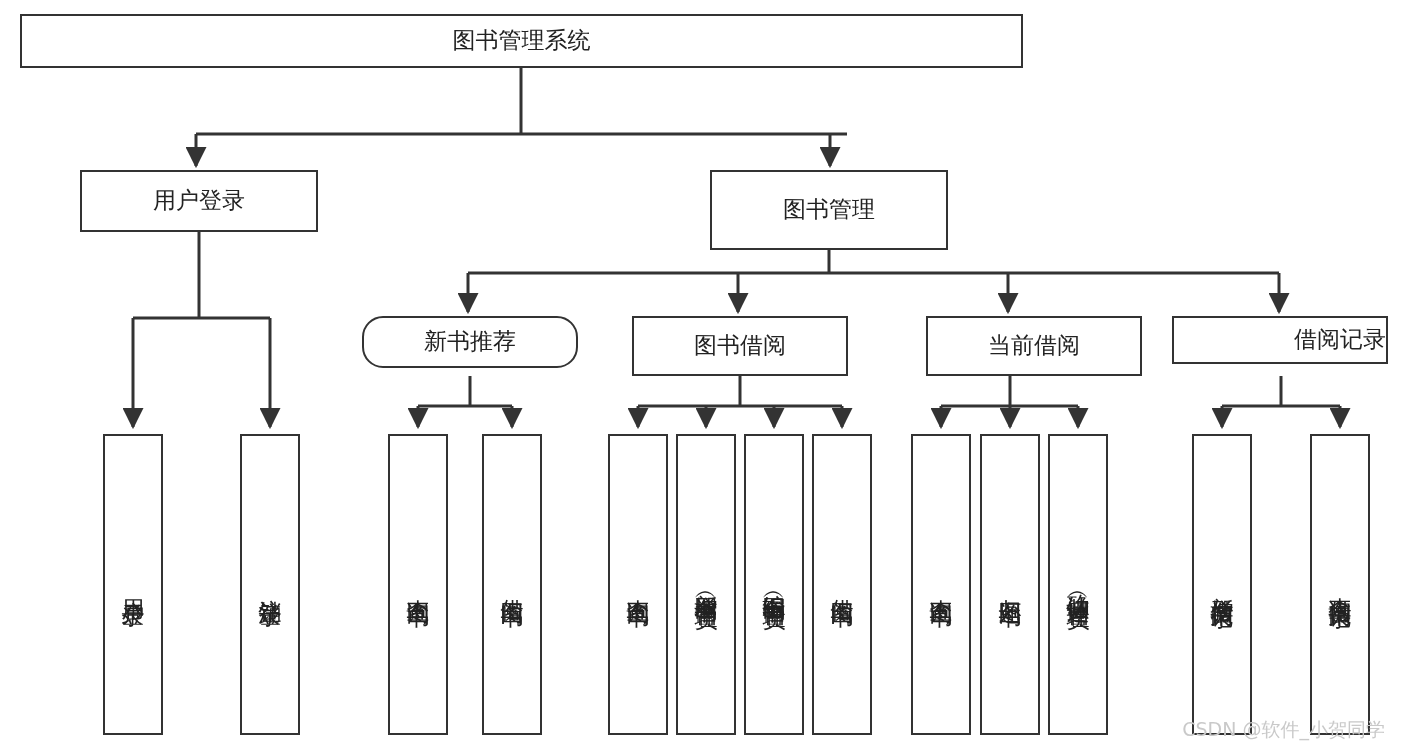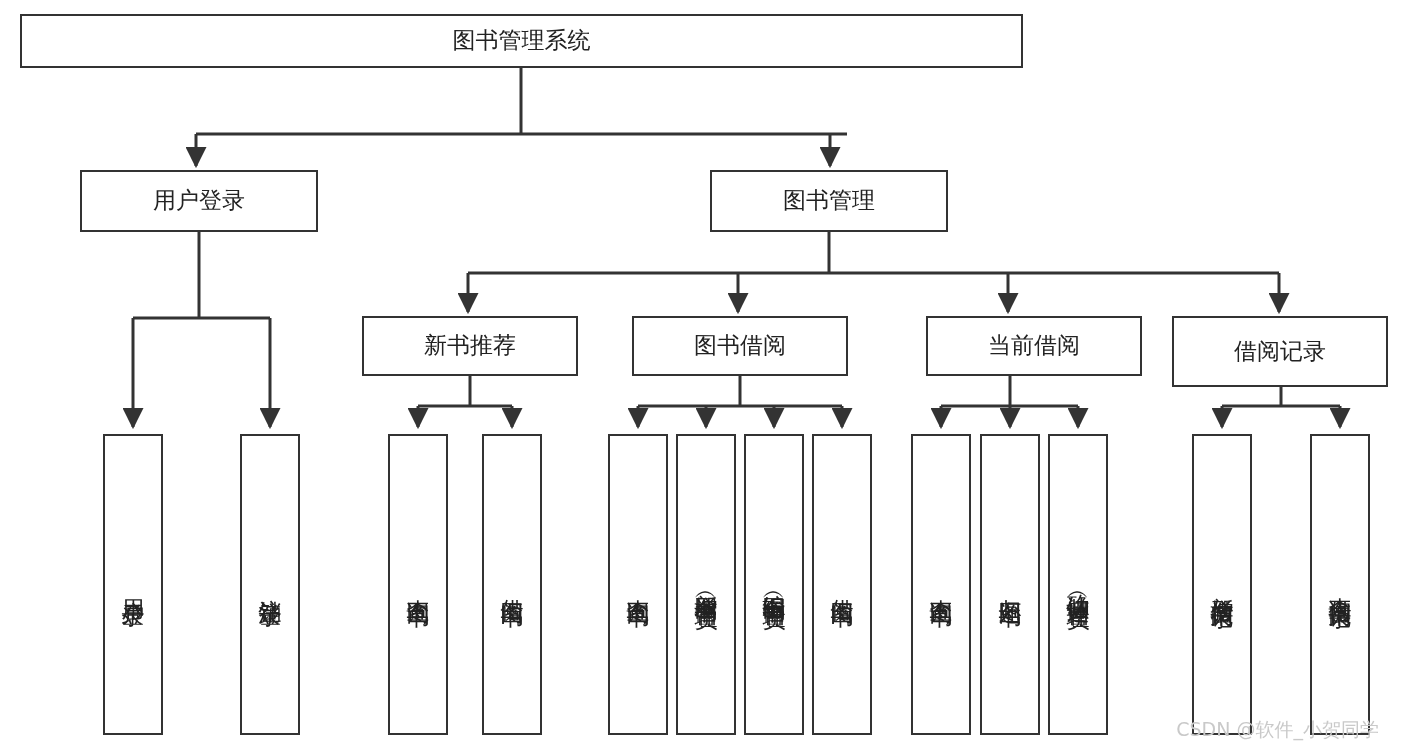--- a/index.html
+++ b/index.html
@@ -45,21 +45,21 @@
     font-size: 23px;
     line-height: 1.25;
     letter-spacing: 2px;
     text-align: center;
   }
   .node-v > span {
     display: block;
   }
   .watermark {
     position: absolute;
-    right: 26px;
+    right: 20px;
     bottom: 4px;
     font-size: 19px;
     color: #c9c9c9;
     white-space: nowrap;
     pointer-events: none;
   }
 </style>
 </head>
 <body>
 
@@ -115,34 +115,34 @@
     </g>
   </svg>
 
   <div class="node node-h" style="left:20px; top:14px; width:1003px; height:54px;">
     <span>图书管理系统</span>
   </div>
 
   <div class="node node-h" style="left:80px; top:170px; width:238px; height:62px;">
     <span>用户登录</span>
   </div>
-  <div class="node node-h" style="left:710px; top:170px; width:238px; height:62px;">
+  <div class="node node-h" style="left:710px; top:170px; width:238px; height:80px;">
     <span>图书管理</span>
   </div>
 
-  <div class="node node-h" style="left:362px; top:316px; width:216px; height:60px;">
+  <div class="node node-h" style="left:362px; top:316px; width:216px; height:52px;border-radius:21px;">
     <span>新书推荐</span>
   </div>
   <div class="node node-h" style="left:632px; top:316px; width:216px; height:60px;text-align:center;">
     <span>图书借阅</span>
   </div>
   <div class="node node-h" style="left:902px; top:316px; width:216px; height:60px;margin-left:24px;">
     <span>当前借阅</span>
   </div>
-  <div class="node node-h" style="left:1172px; top:316px; width:216px; height:71px;">
+  <div class="node node-h" style="left:1172px; top:316px; width:216px; height:48px;justify-content:flex-end;">
     <span>借阅记录</span>
   </div>
 
   <div class="node node-v" style="left:103px; top:434px; width:60px; height:301px;">
     <span>用户登录</span>
   </div>
   <div class="node node-v" style="left:240px; top:434px; width:60px; height:301px;">
     <span>注销登录</span>
   </div>
 

